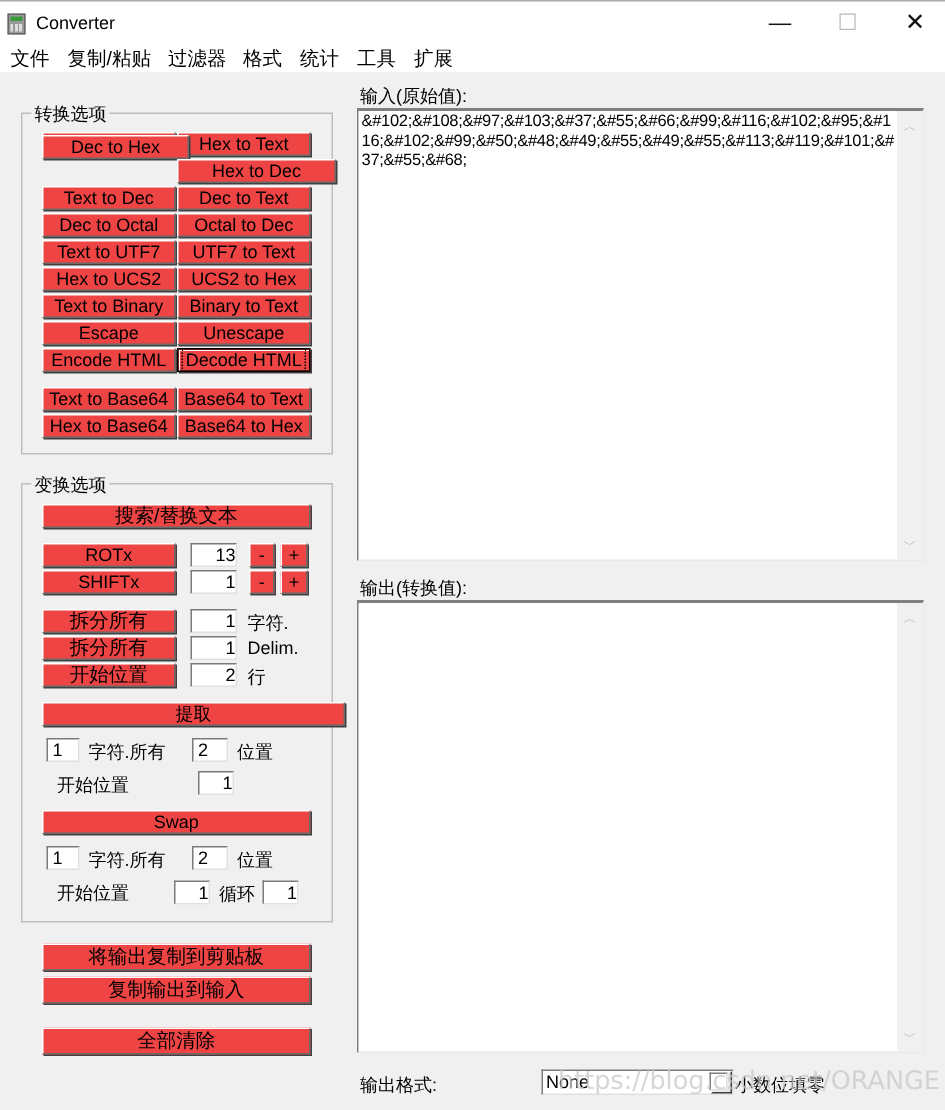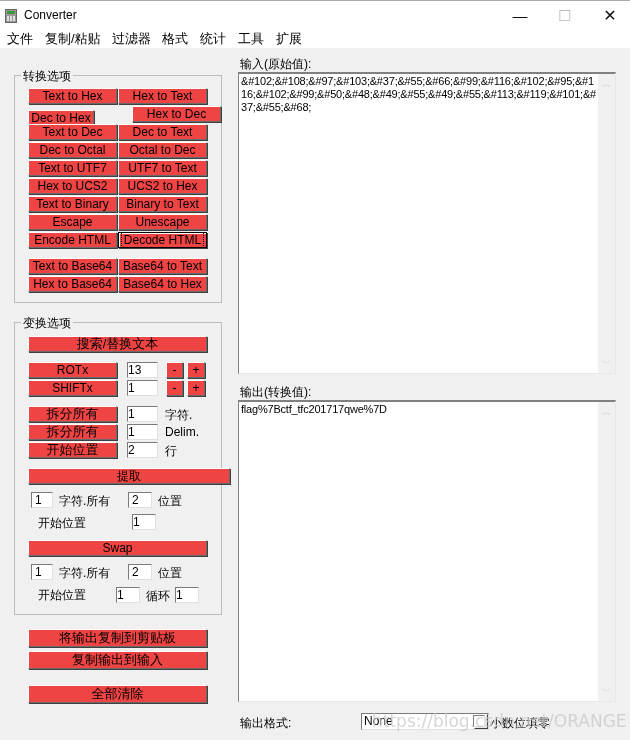--- a/index.html
+++ b/index.html
@@ -50,21 +50,21 @@
     box-shadow: 1px 1px 0 #404040;
     font-size: 12px; text-align: center; line-height: 14px;
     cursor: default; white-space: nowrap;
   }
   .btn.focused .inner { outline: 1px dotted #000; outline-offset: 0px; padding: 0 2px; }
   .btn.focused { border: 1px solid #000; box-shadow: inset 1px 1px 0 #fff, 1px 1px 0 #404040; }
   .field {
     position: absolute; height: 16px; background: #fff;
     border-top: 1px solid #7a7a7a; border-left: 1px solid #7a7a7a;
     border-right: 1px solid #e0e0e0; border-bottom: 1px solid #e0e0e0;
-    font-size: 12px; text-align: left; line-height: 14px;
+    font-size: 12px; text-align: right; line-height: 14px;
   }
   .field.left { text-align: left; padding-left: 3px; }
   .lbl { position: absolute; font-size: 12px; white-space: nowrap; }
   .textarea {
     position: absolute; background: #fff;
     border-top: 2px solid #808080; border-left: 1px solid #808080;
     border-right: 1px solid #e8e8e8; border-bottom: 1px solid #e8e8e8;
     font-family: "Liberation Sans", "DejaVu Sans", sans-serif;
     font-size: 11px; line-height: 13px; padding: 1px 2px;
     letter-spacing: -0.2px;
@@ -118,22 +118,22 @@
   <span class="menu-item" style="left:200px">统计</span>
   <span class="menu-item" style="left:238px">工具</span>
   <span class="menu-item" style="left:276px">扩展</span>
 </div>
 
 <div class="groupbox" style="left:14px;top:75px;width:208px;height:228px;"></div>
 <div class="group-label" style="left:21px;top:68px;">转换选项</div>
 
 <div class="btn" style="left:28px;top:88px;width:89px"><span>Text to Hex</span></div>
 <div class="btn" style="left:118px;top:88px;width:89px"><span>Hex to Text</span></div>
-<div class="btn" style="left:28px;top:110px;width:66px"><span>Dec to Hex</span></div>
-<div class="btn" style="left:132px;top:106px;width:89px"><span>Hex to Dec</span></div>
+<div class="btn" style="left:28px;top:90px;width:98px"><span>Dec to Hex</span></div>
+<div class="btn" style="left:118px;top:106px;width:106px"><span>Hex to Dec</span></div>
 <div class="btn" style="left:28px;top:124px;width:89px"><span>Text to Dec</span></div>
 <div class="btn" style="left:118px;top:124px;width:89px"><span>Dec to Text</span></div>
 <div class="btn" style="left:28px;top:142px;width:89px"><span>Dec to Octal</span></div>
 <div class="btn" style="left:118px;top:142px;width:89px"><span>Octal to Dec</span></div>
 <div class="btn" style="left:28px;top:160px;width:89px"><span>Text to UTF7</span></div>
 <div class="btn" style="left:118px;top:160px;width:89px"><span>UTF7 to Text</span></div>
 <div class="btn" style="left:28px;top:178px;width:89px"><span>Hex to UCS2</span></div>
 <div class="btn" style="left:118px;top:178px;width:89px"><span>UCS2 to Hex</span></div>
 <div class="btn" style="left:28px;top:196px;width:89px"><span>Text to Binary</span></div>
 <div class="btn" style="left:118px;top:196px;width:89px"><span>Binary to Text</span></div>
@@ -199,21 +199,20 @@
 <div class="textarea" style="left:238px;top:72px;width:378px;height:302px">
   <div class="ta-text">&amp;#102;&amp;#108;&amp;#97;&amp;#103;&amp;#37;&amp;#55;&amp;#66;&amp;#99;&amp;#116;&amp;#102;&amp;#95;&amp;#116;&amp;#102;&amp;#99;&amp;#50;&amp;#48;&amp;#49;&amp;#55;&amp;#49;&amp;#55;&amp;#113;&amp;#119;&amp;#101;&amp;#37;&amp;#55;&amp;#68;</div>
   <div class="vscroll">
     <div class="arrow up">︿</div>
     <div class="arrow down">﹀</div>
   </div>
 </div>
 
 <div class="lbl" style="left:240px;top:384px">输出(转换值):</div>
 <div class="textarea" style="left:238px;top:400px;width:378px;height:302px">
-  <div class="ta-text">flag%7Bctf_tfc201717qwe%7D</div>
   <div class="vscroll">
     <div class="arrow up">︿</div>
     <div class="arrow down">﹀</div>
   </div>
 </div>
 
 <div class="lbl" style="left:240px;top:715px">输出格式:</div>
 <div class="combo" style="left:316px;top:713px;width:128px">
   <span>None</span>
   <div class="combo-btn">▼</div>

